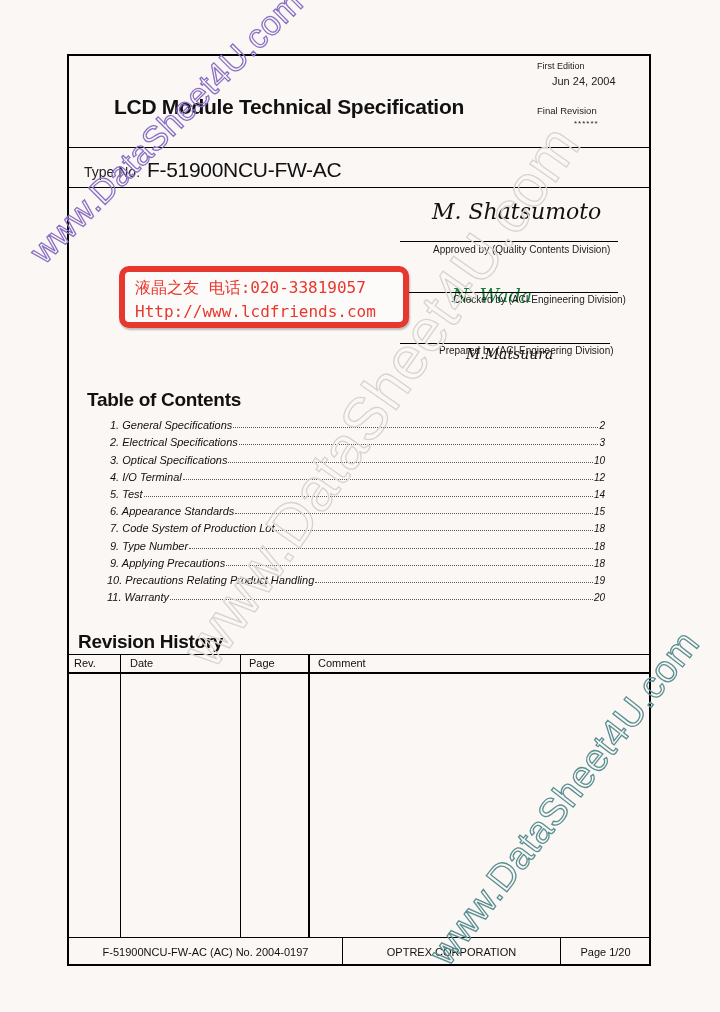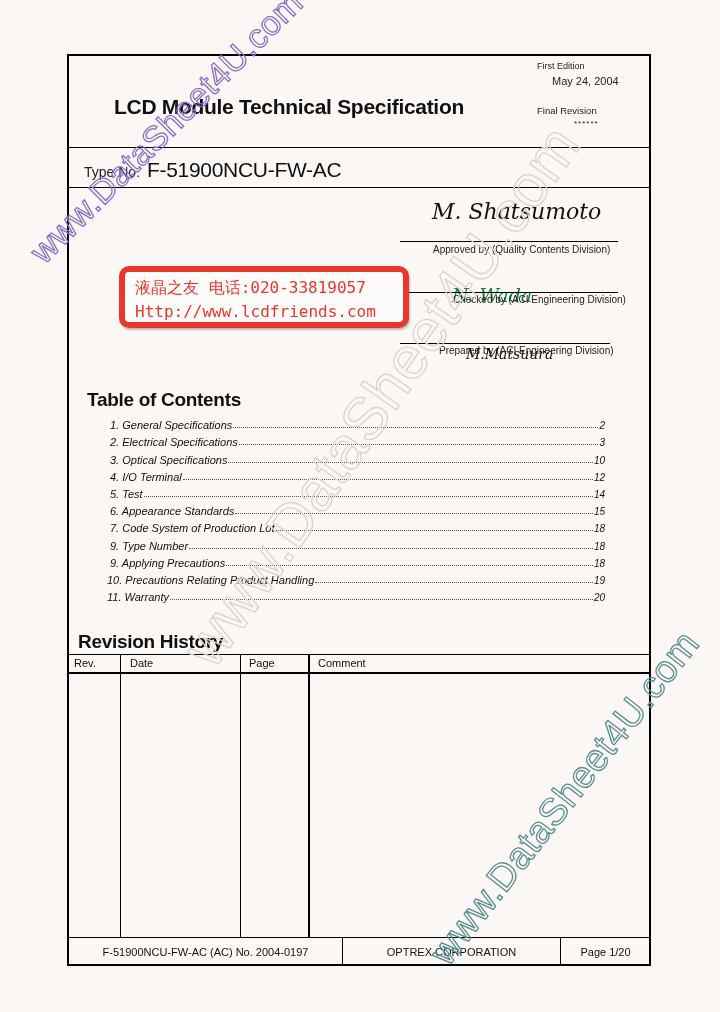--- a/index.html
+++ b/index.html
@@ -32,21 +32,21 @@
   .footer-cell { position:absolute; top:938px; height:27px; display:flex; align-items:center; justify-content:center; font-size:11px; color:#111; }
   .wm { position:absolute; font-size:38px; white-space:nowrap; transform-origin:left bottom; letter-spacing:0.5px; }
 </style>
 </head>
 <body>
 
 <div class="frame"></div>
 
 <div class="abs title">LCD Module Technical Specification</div>
 <div class="abs small" style="left:537px;top:61px;font-size:9px;">First Edition</div>
-<div class="abs small" style="left:552px;top:75px;font-size:11px;">May 24, 2004</div>
+<div class="abs small" style="left:552px;top:75px;font-size:11px;">Jun 24, 2004</div>
 <div class="abs small" style="left:537px;top:105px;font-size:9.5px;">Final Revision</div>
 <div class="abs small" style="left:574px;top:119px;font-size:8px;letter-spacing:1px;">******</div>
 
 <div class="hline" style="left:68px;top:147px;width:582px;"></div>
 <div class="abs typeno-label">Type No.</div>
 <div class="abs typeno">F-51900NCU-FW-AC</div>
 <div class="hline" style="left:68px;top:187px;width:582px;"></div>
 
 <div class="signature" style="left:432px;top:199px;font-size:22px;">M. Shatsumoto</div>
 <div class="sigline" style="left:400px;top:241px;width:218px;"></div>

